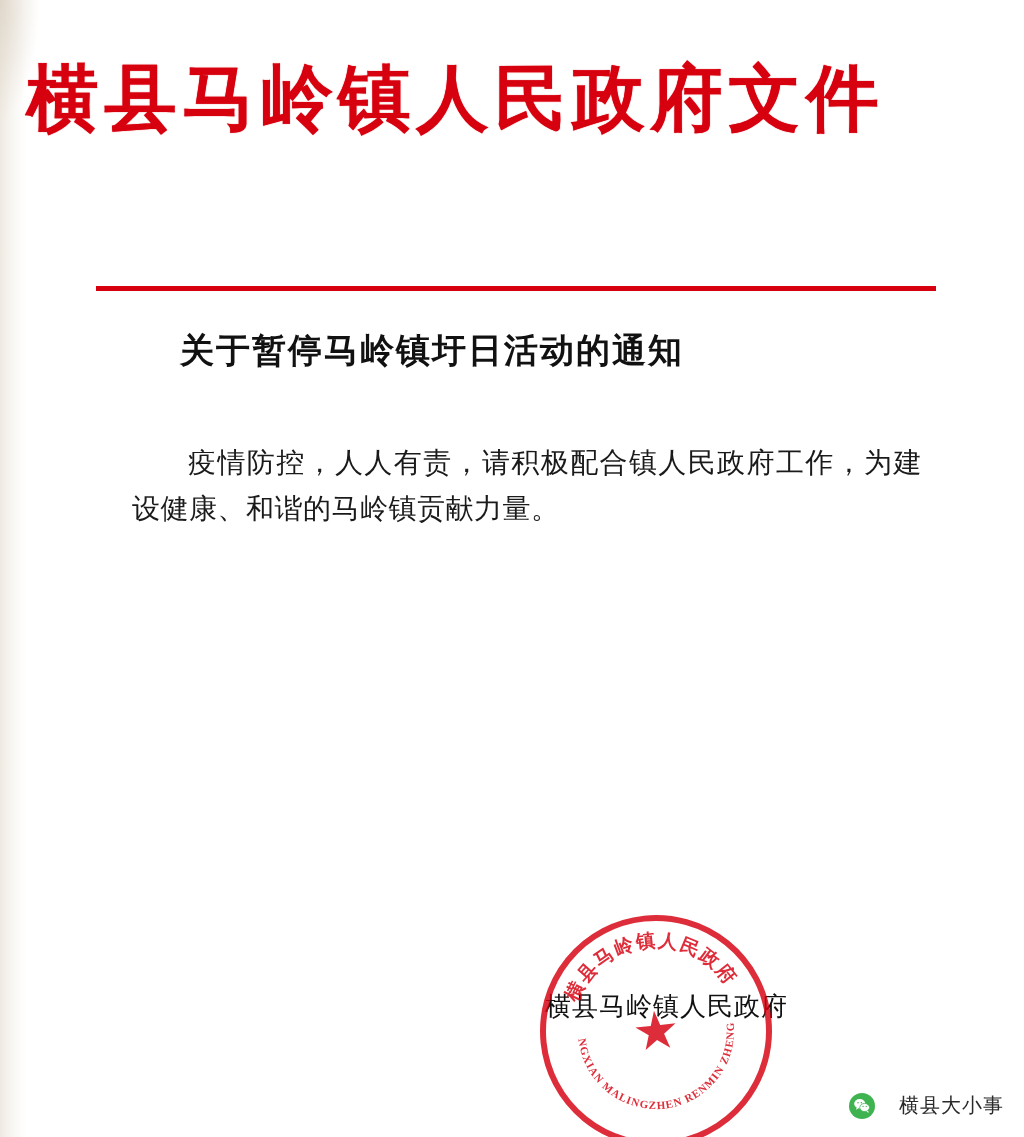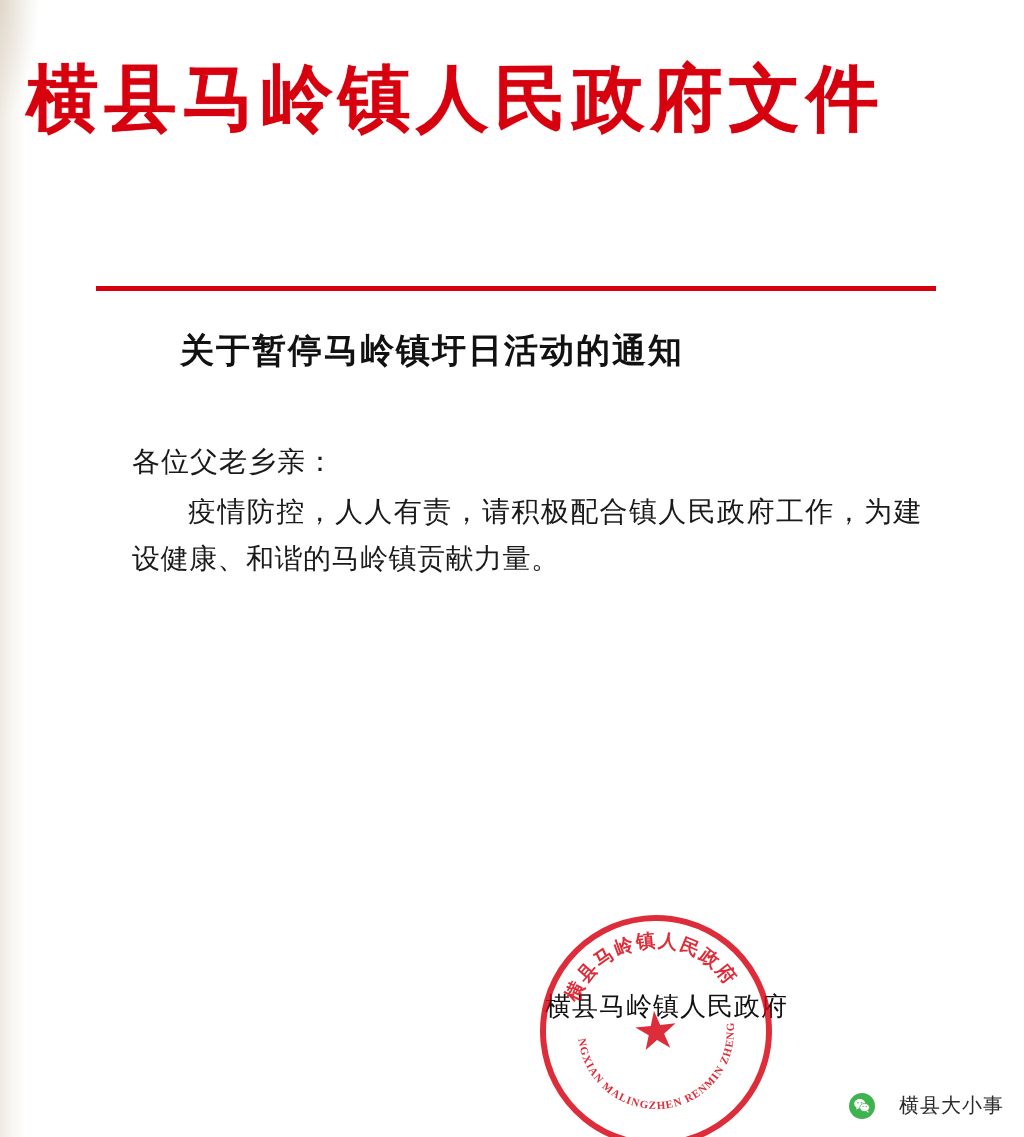--- a/index.html
+++ b/index.html
@@ -194,21 +194,20 @@
 
 <div class="doc">
 
   <div class="gov-title">横县马岭镇人民政府文件</div>
 
   <div class="red-rule"></div>
 
   <div class="doc-heading">关于暂停马岭镇圩日活动的通知</div>
 
   <div class="body-wrap">
-    <div class="salutation">各位父老乡亲：</div>
     <p class="para">疫情防控，人人有责，请积极配合镇人民政府工作，为建设健康、和谐的马岭镇贡献力量。</p>
   </div>
 
   <div class="sign-block">
     <div>横县马岭镇人民政府</div>
   </div>
 
   <div class="seal">
     <div class="seal-inner">
       <svg class="seal-arc" viewBox="0 0 220 220">

